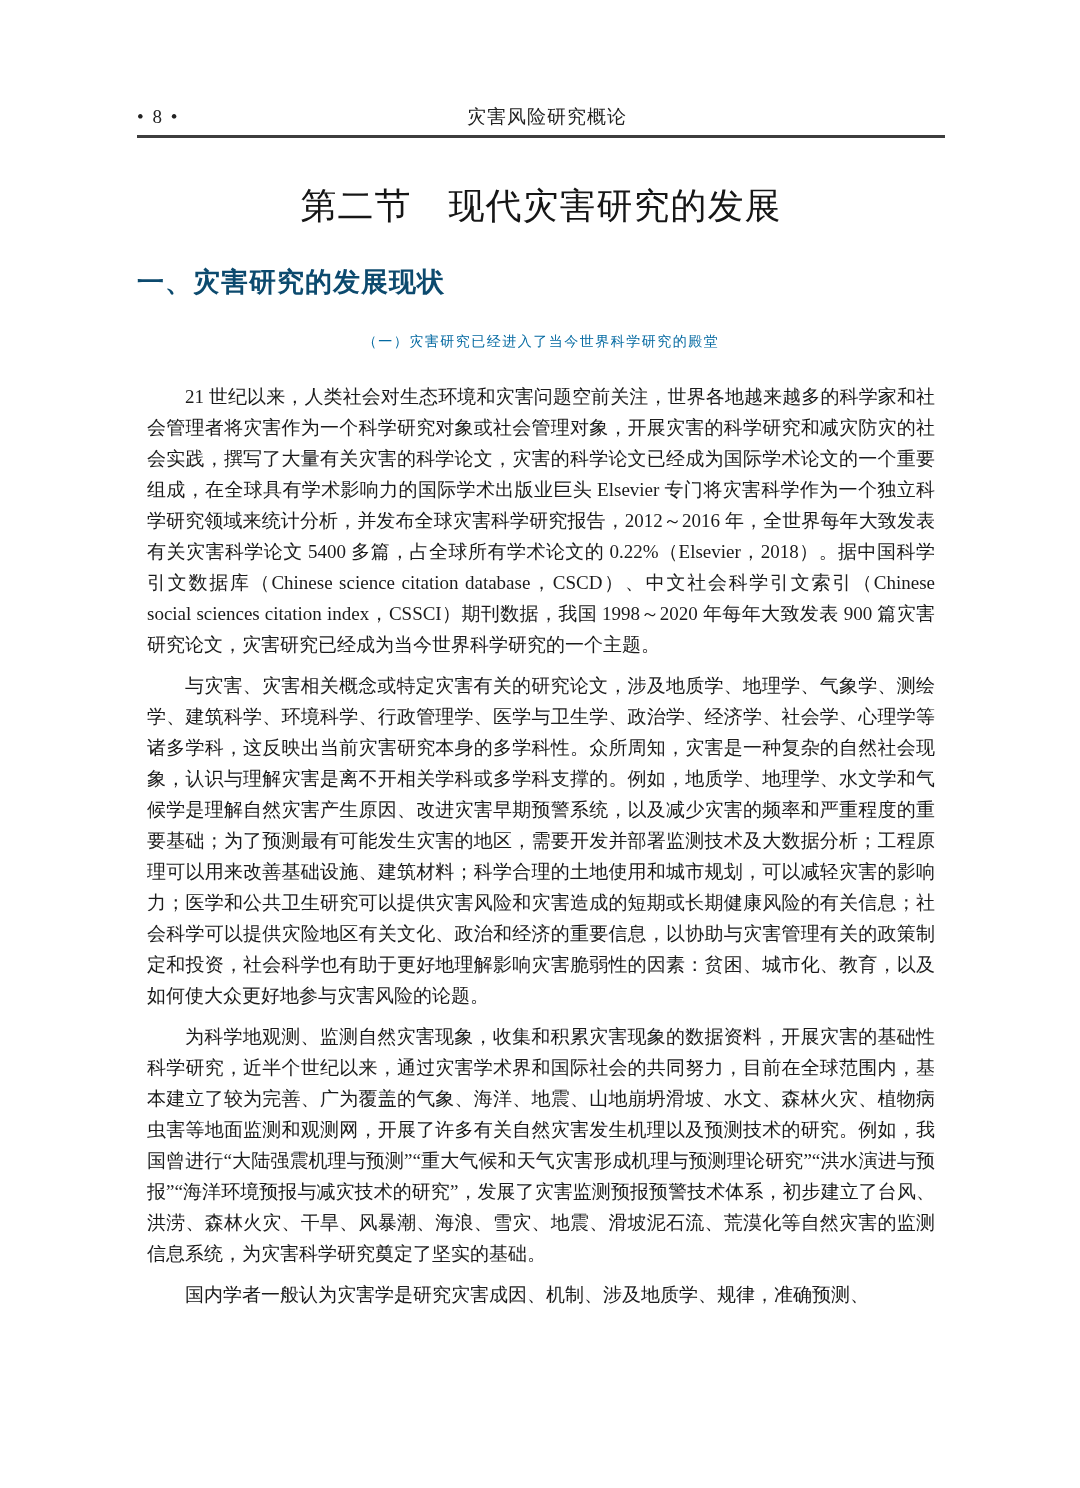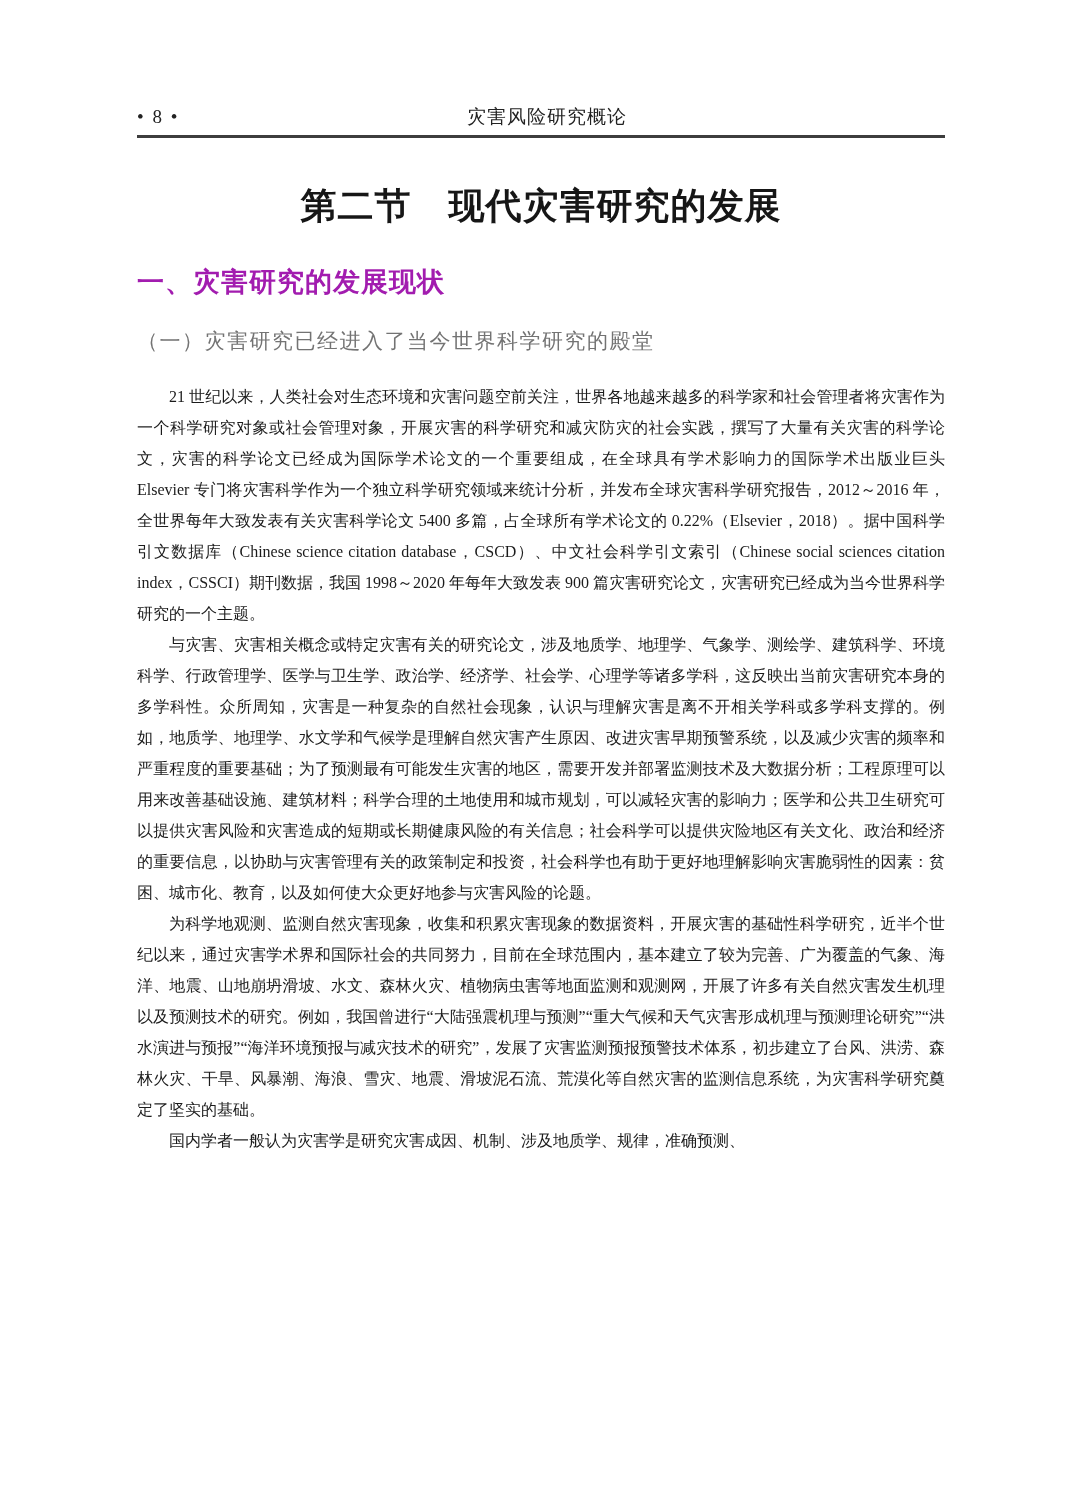--- a/index.html
+++ b/index.html
@@ -43,48 +43,49 @@
   .header-rule {
     margin-top: 5px;
     height: 0;
     border-top: 3px solid #3d3d3d;
   }
   .section-title {
     margin: 48px 0 12px 0;
     text-align: center;
     font-size: 36px;
     line-height: 40px;
-    font-weight: 700;
+    font-weight: 400;
     letter-spacing: 1px;
     color: #161616;
   }
   .heading-1 {
     margin: 40px 0 0 0;
     font-size: 27px;
     line-height: 32px;
     font-weight: 700;
     letter-spacing: 1px;
     font-family: "Liberation Sans", "DejaVu Sans", sans-serif;
-    color: #a21caf;
+    color: #0c4a6e;
   }
   .subheading {
     margin: 30px 0 26px 0;
-    font-size: 21px;
+    font-size: 14px;
     line-height: 27px;
     font-weight: 400;
     letter-spacing: 1.5px;
-    color: #737373;
+    color: #0369a1;
+    text-align: center;
   }
   .subheading.second {
     margin-top: 22px;
     margin-bottom: 24px;
   }
   .body-para {
-    margin: 0;
-    font-size: 16px;
+    margin: 10px;
+    font-size: 19px;
     line-height: 31px;
     text-align: justify;
     text-indent: 2em;
     color: #1b1b1b;
     word-break: break-word;
   }
 </style>
 </head>
 <body>
 

